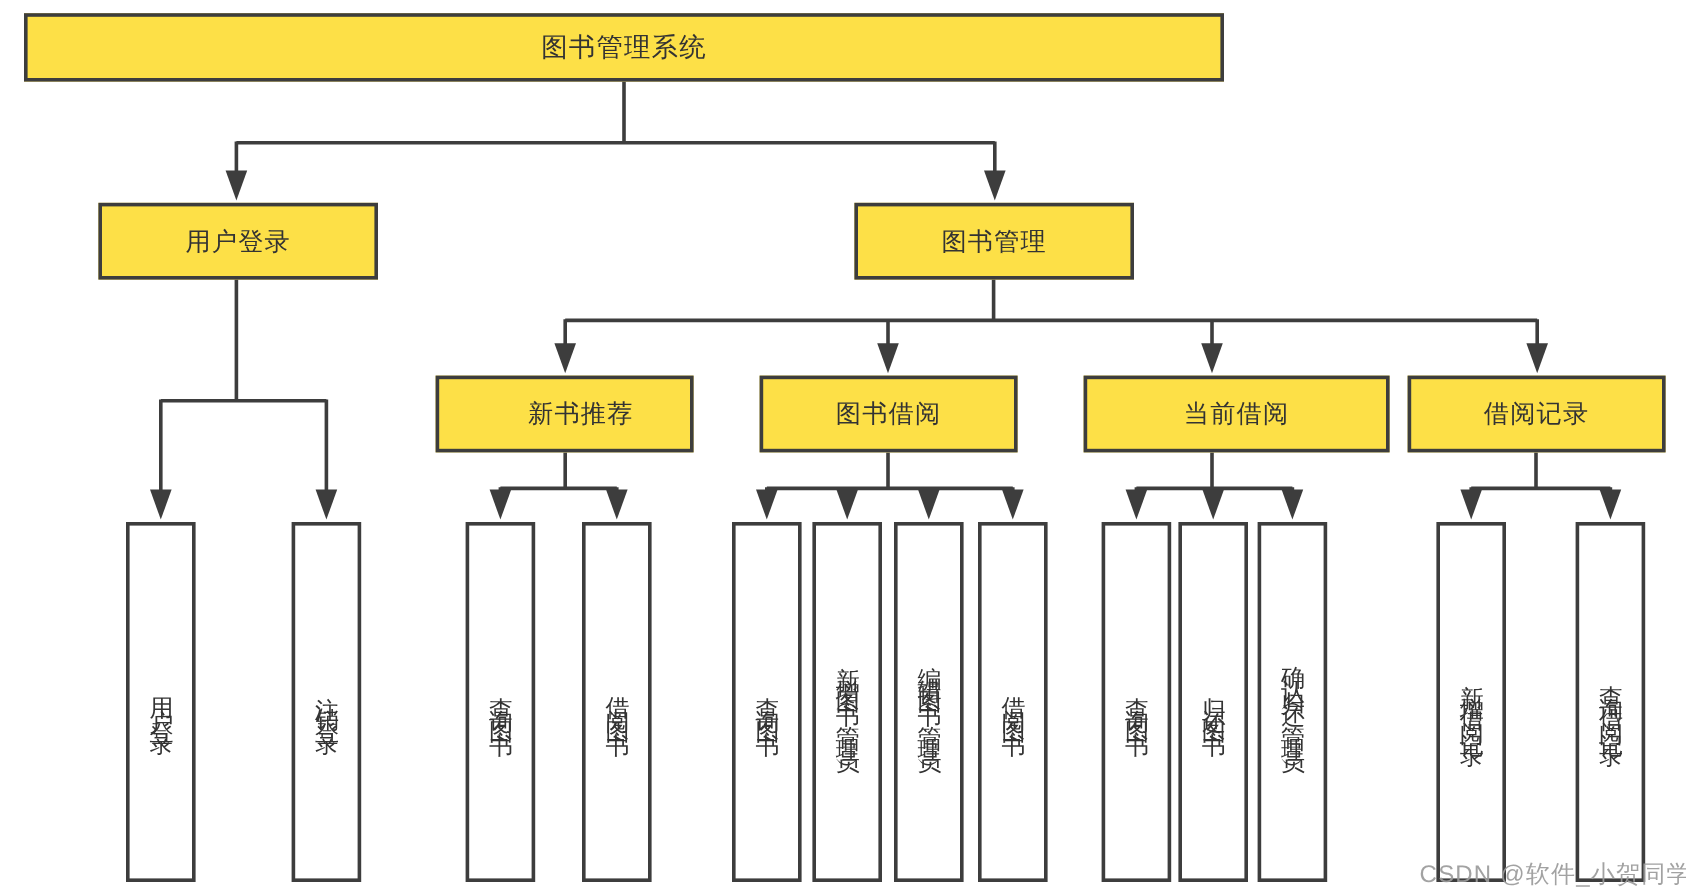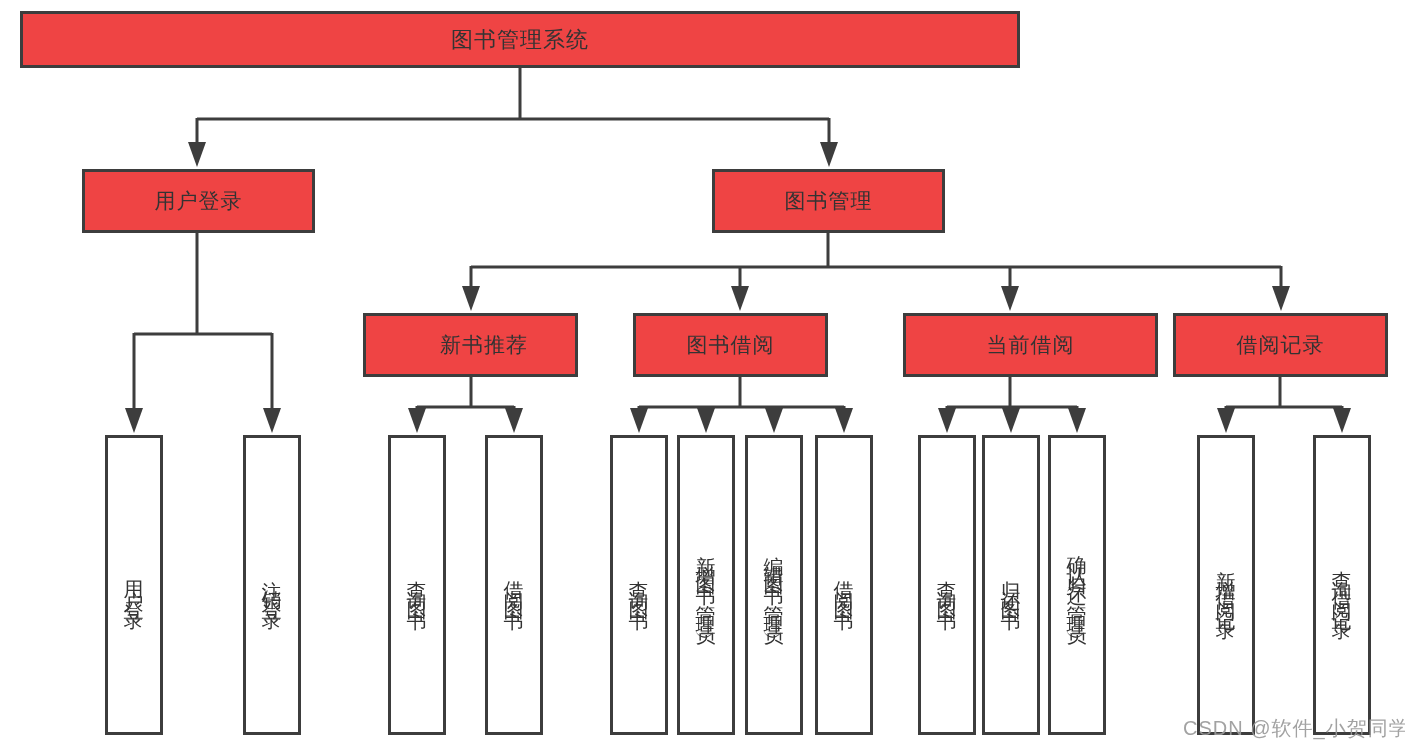--- a/index.html
+++ b/index.html
@@ -15,21 +15,21 @@
     overflow:hidden;
   }
   #connectors{
     position:absolute;
     left:0; top:0;
   }
   .box{
     position:absolute;
     box-sizing:border-box;
     border:3px solid #3d3d3d;
-    background:#ef4444;
+    background:#fde047;
     display:flex;
     align-items:center;
     justify-content:center;
     color:#333333;
     font-size:21px;
     letter-spacing:1px;
   }
   .box.root{ font-size:22px; }
   .vbox{
     position:absolute;
@@ -112,21 +112,21 @@
   <div class="box" style="left:82px; top:169px; width:233px; height:64px;">
     <span>用户登录</span>
   </div>
   <div class="box" style="left:712px; top:169px; width:233px; height:64px;align-items:center;">
     <span>图书管理</span>
   </div>
 
   <div class="box" style="left:363px; top:313px; width:215px; height:64px;padding-left:27px;">
     <span>新书推荐</span>
   </div>
-  <div class="box" style="left:633px; top:313px; width:195px; height:64px;">
+  <div class="box" style="left:633px; top:313px; width:215px; height:64px;">
     <span>图书借阅</span>
   </div>
   <div class="box" style="left:903px; top:313px; width:255px; height:64px;">
     <span>当前借阅</span>
   </div>
   <div class="box" style="left:1173px; top:313px; width:215px; height:64px;align-items:center;">
     <span>借阅记录</span>
   </div>
 
   <div class="vbox" style="left:105px; top:435px; width:58px; height:300px;">

